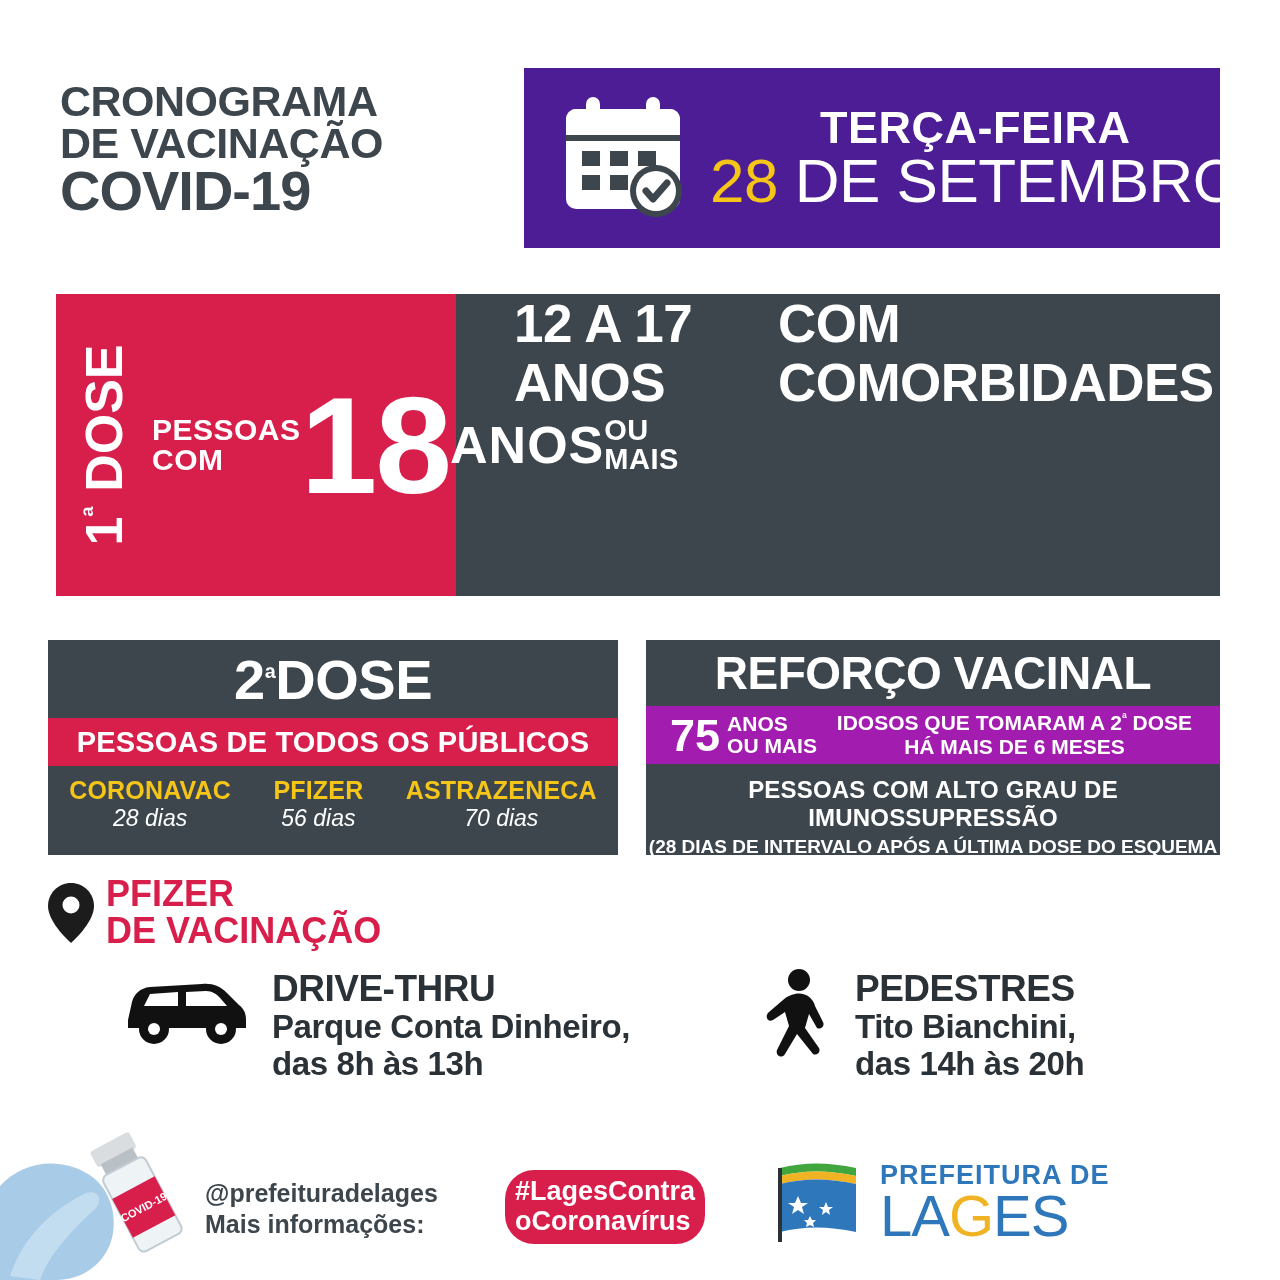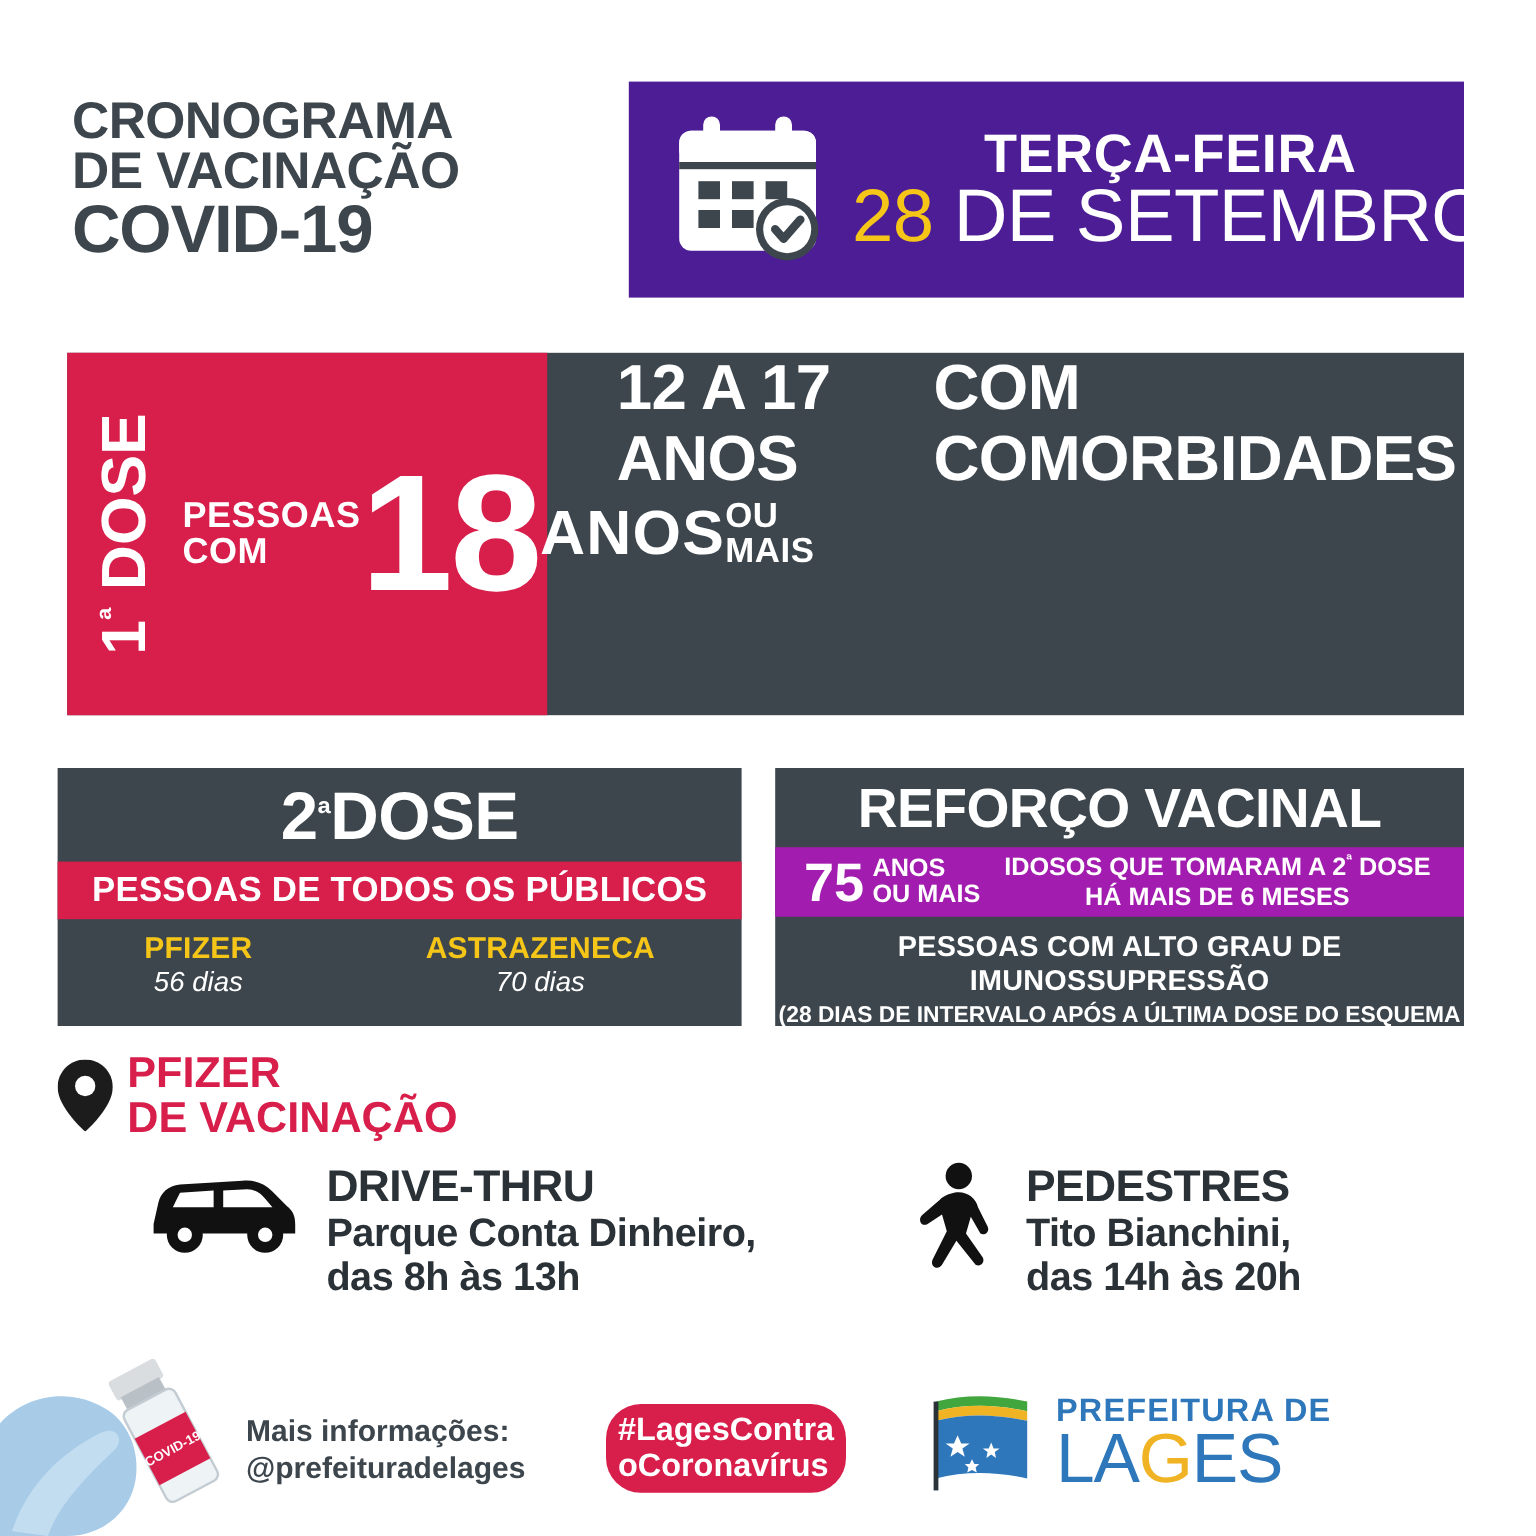--- a/index.html
+++ b/index.html
@@ -226,20 +226,24 @@
 
   <div class="dose2">
     <div class="dose2-title">
         <span>2</span>
         <sup>ª</sup>
         <span> DOSE</span>
       </div>
     <div class="dose2-sub">PESSOAS DE TODOS OS PÚBLICOS</div>
     <div class="dose2-vax">
       <div class="vax">
+        <div class="name">CORONAVAC</div>
+        <div class="days">28 dias</div>
+      </div>
+      <div class="vax">
         <div class="name">PFIZER</div>
         <div class="days">56 dias</div>
       </div>
       <div class="vax">
         <div class="name">ASTRAZENECA</div>
         <div class="days">70 dias</div>
       </div>
     </div>
   </div>
 
@@ -313,22 +317,22 @@
       <g transform="rotate(-28 140 110)">
         <rect x="118" y="44" width="44" height="18" rx="3" fill="#d9dde0"></rect>
         <rect x="122" y="60" width="36" height="12" fill="#b9c0c6"></rect>
         <rect x="116" y="72" width="48" height="86" rx="6" fill="#eef3f6" stroke="#c3ccd2" stroke-width="2"></rect>
         <rect x="116" y="96" width="48" height="44" fill="#d81e4a"></rect>
         <text x="140" y="122" font-family="Liberation Sans, sans-serif" font-size="11" fill="#ffffff" text-anchor="middle" font-weight="bold">COVID-19</text>
       </g>
     </svg>
 
     <div class="more-info">
+      <div>@prefeituradelages</div>
       <div>Mais informações:</div>
-      <div>@prefeituradelages</div>
     </div>
 
     <div class="hashtag">
       <div>#LagesContra</div>
       <div>oCoronavírus</div>
     </div>
 
     <div class="logo">
       <svg class="logo-flag" viewBox="0 0 96 86">
         <path d="M10 8 C34 2 58 2 86 8 L86 16 C58 10 34 10 10 16 Z" fill="#41a63e"></path>

